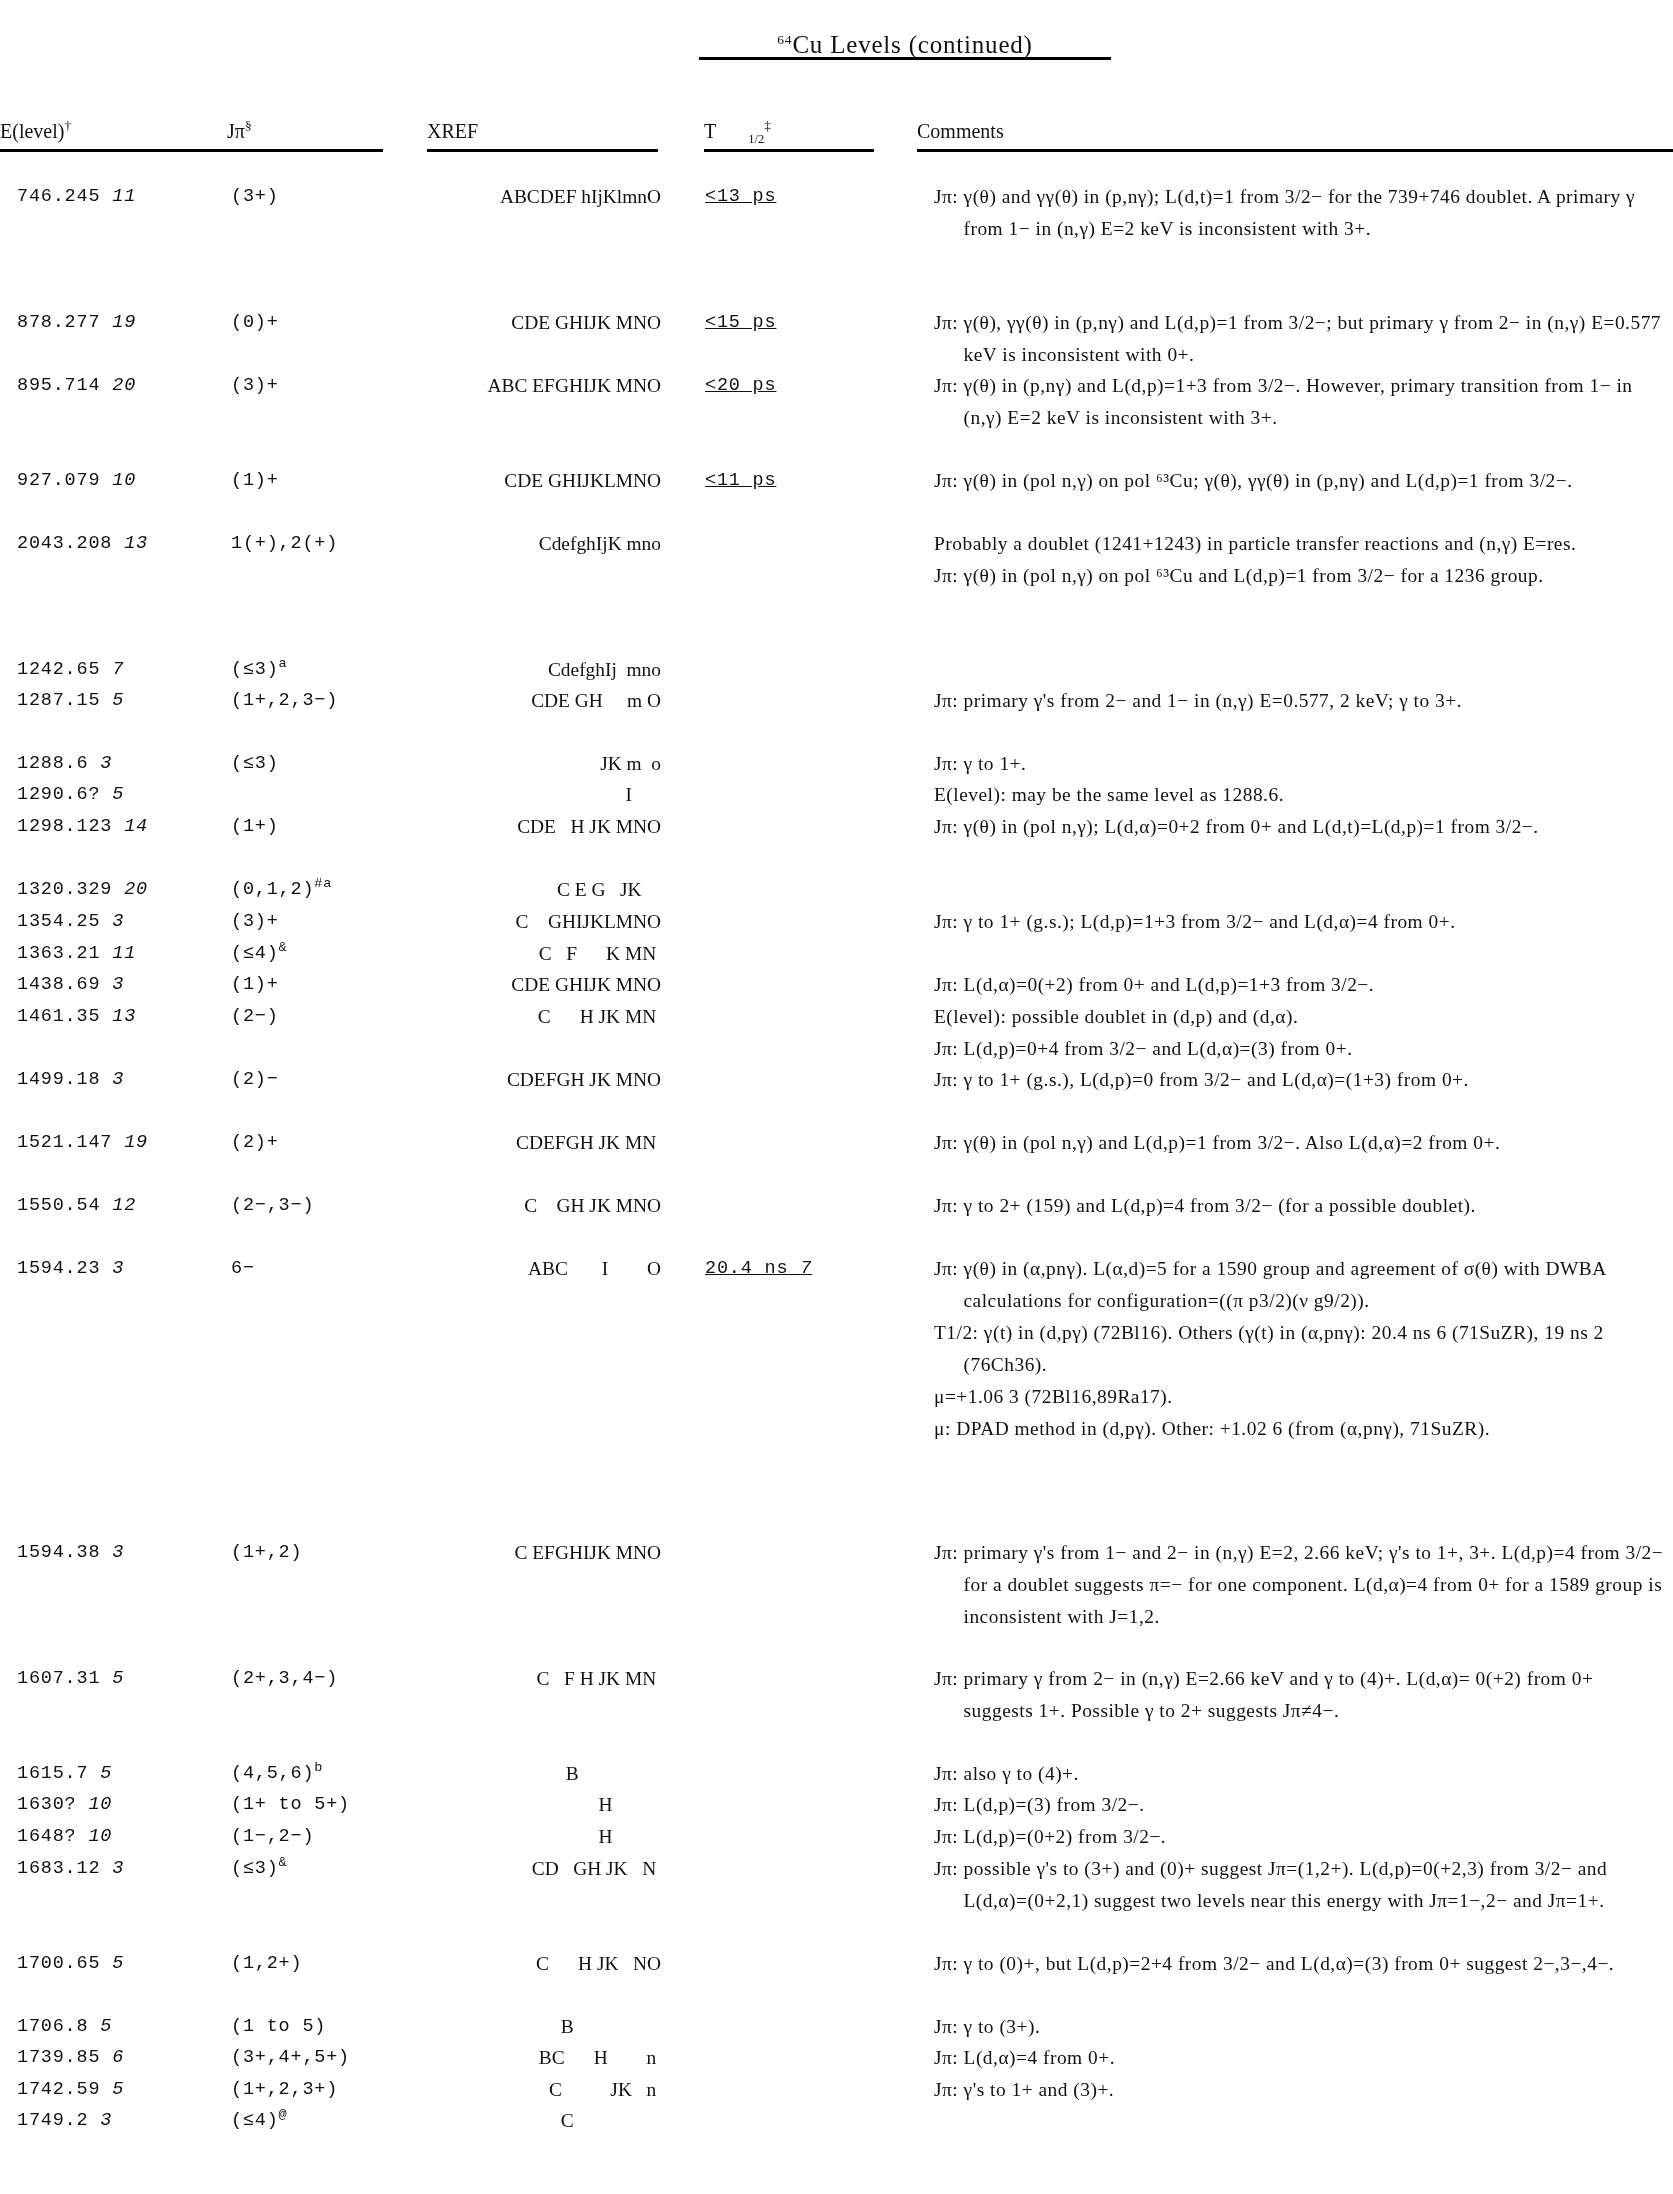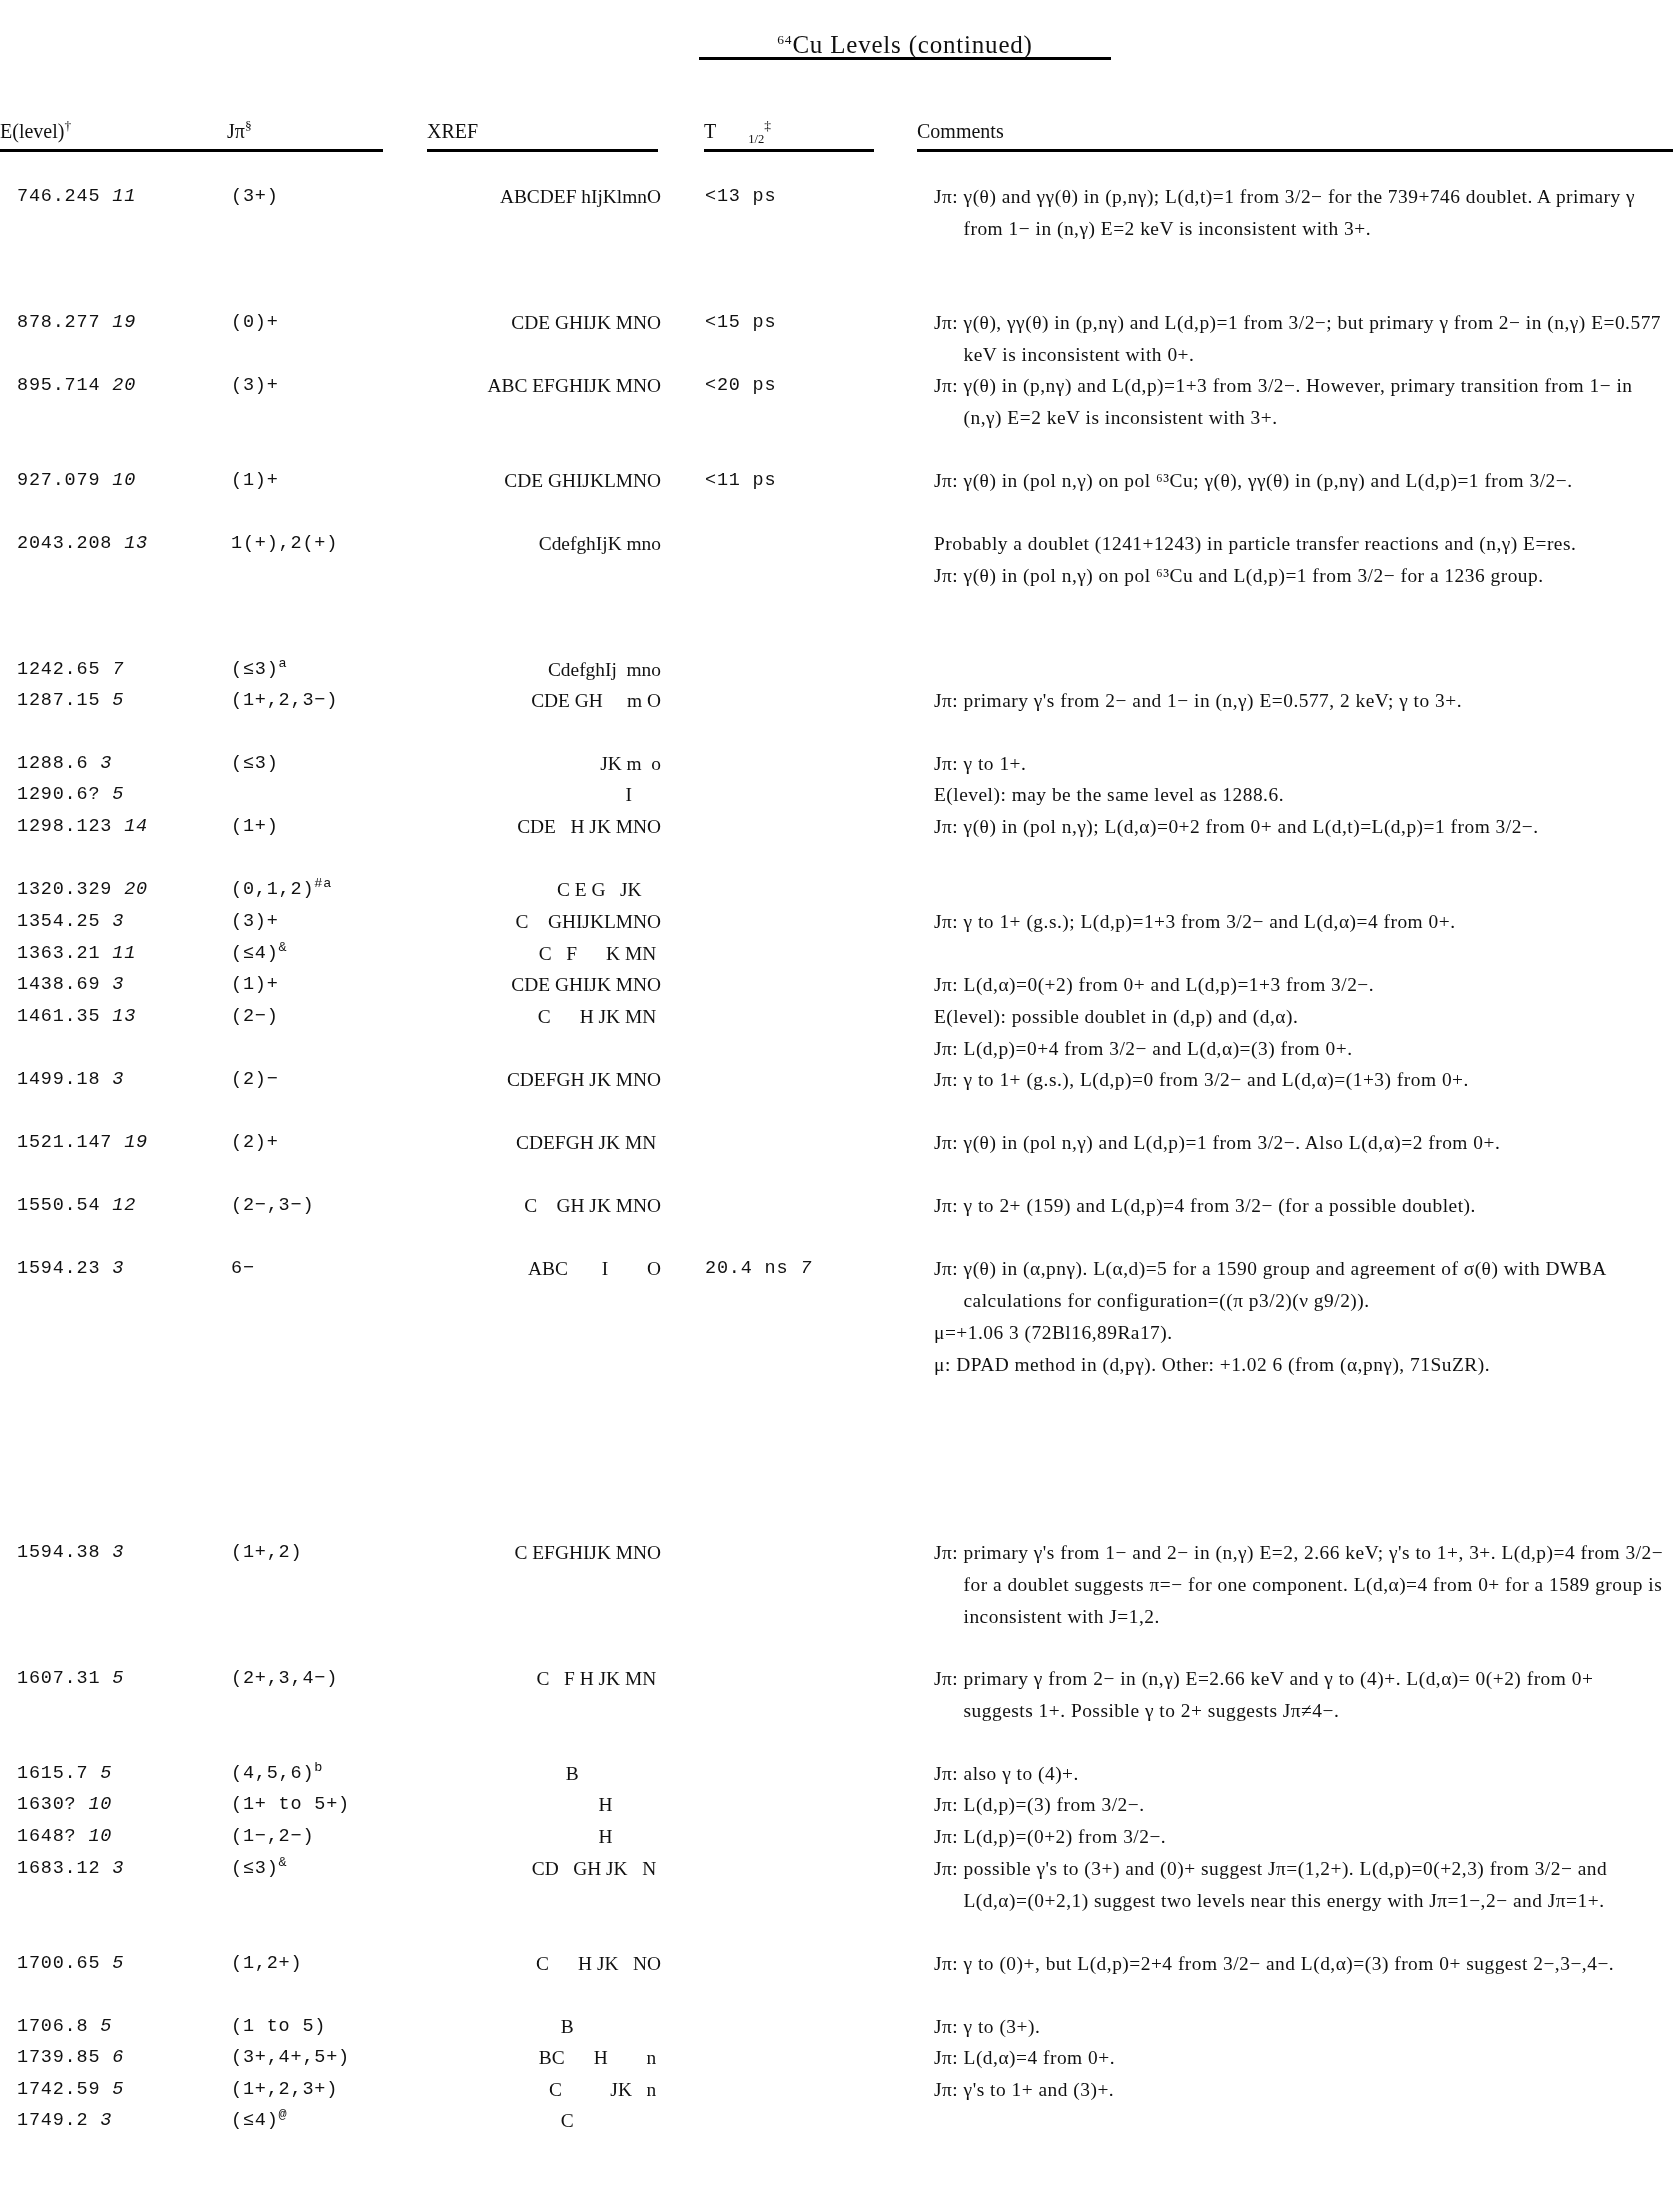--- a/index.html
+++ b/index.html
@@ -18,21 +18,21 @@
   }
   .hdr-rule { position: absolute; top: 149px; height: 2.5px; background: #000; }
   sup { font-size: 13.5px; vertical-align: super; line-height: 0; }
   sub { font-size: 12.6px; vertical-align: sub; line-height: 0; margin-left: 32px; }
   .row { position: absolute; left: 0; width: 1673px; }
   .cell { position: absolute; top: 0; font-size: 19.4px; line-height: 32px; white-space: pre; }
   .mono { font-family: "Liberation Mono", "DejaVu Sans Mono", monospace; font-size: 18.5px; letter-spacing: 0.8px; }
   .c-e { left: 17px; }
   .c-j { left: 231px; }
   .c-x { left: 421px; width: 240px; text-align: right; font-family: "Liberation Serif", serif; letter-spacing: 0; }
-  .c-t { left: 705px; }
+  .c-t { left: 705px; text-decoration: underline; }
   .c-c { left: 934px; width: 732px; white-space: normal; }
   .unc { font-style: italic; }
   .comment-line { display: block; line-height: 32px; font-size: 19.4px; letter-spacing: 0.5px; padding-left: 29.5px; text-indent: -29.5px; }
 </style>
 </head>
 <body>
 
 <div class="title"><sup>64</sup><span>Cu Levels (continued)</span></div>
 <div class="title-rule"></div>
 
@@ -196,20 +196,21 @@
         <span class="comment-line">Jπ: γ to 2+ (159) and L(d,p)=4 from 3/2− (for a possible doublet).</span>
       </div>
     </div>
     <div class="row" style="top: 1253px;">
       <div class="cell c-e mono"><span>1594.23</span> <span class="unc">3</span></div>
       <div class="cell c-j mono"><span>6−</span></div>
       <div class="cell c-x">ABC       I        O</div>
       <div class="cell c-t mono"><span>20.4 ns</span> <span class="unc">7</span></div>
       <div class="cell c-c">
         <span class="comment-line">Jπ: γ(θ) in (α,pnγ). L(α,d)=5 for a 1590 group and agreement of σ(θ) with DWBA calculations for configuration=((π p3/2)(ν g9/2)).</span>
+        <span class="comment-line">T1/2: γ(t) in (d,pγ) (72Bl16). Others (γ(t) in (α,pnγ): 20.4 ns 6 (71SuZR), 19 ns 2 (76Ch36).</span>
         <span class="comment-line">μ=+1.06 3 (72Bl16,89Ra17).</span>
         <span class="comment-line">μ: DPAD method in (d,pγ). Other: +1.02 6 (from (α,pnγ), 71SuZR).</span>
       </div>
     </div>
     <div class="row" style="top: 1537px;">
       <div class="cell c-e mono"><span>1594.38</span> <span class="unc">3</span></div>
       <div class="cell c-j mono"><span>(1+,2)</span></div>
       <div class="cell c-x">C EFGHIJK MNO</div>
       <div class="cell c-c">
         <span class="comment-line">Jπ: primary γ's from 1− and 2− in (n,γ) E=2, 2.66 keV; γ's to 1+, 3+. L(d,p)=4 from 3/2− for a doublet suggests π=− for one component. L(d,α)=4 from 0+ for a 1589 group is inconsistent with J=1,2.</span>

